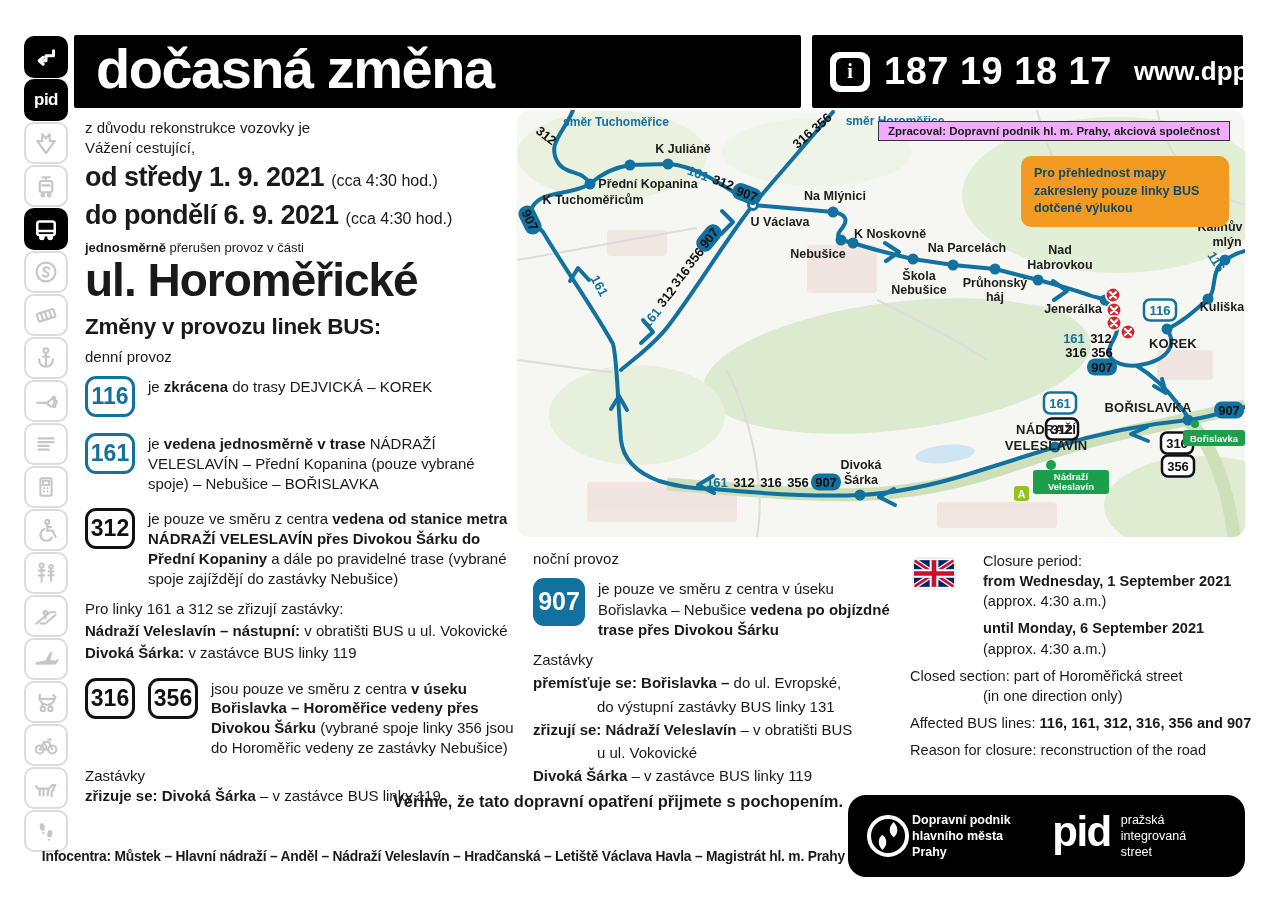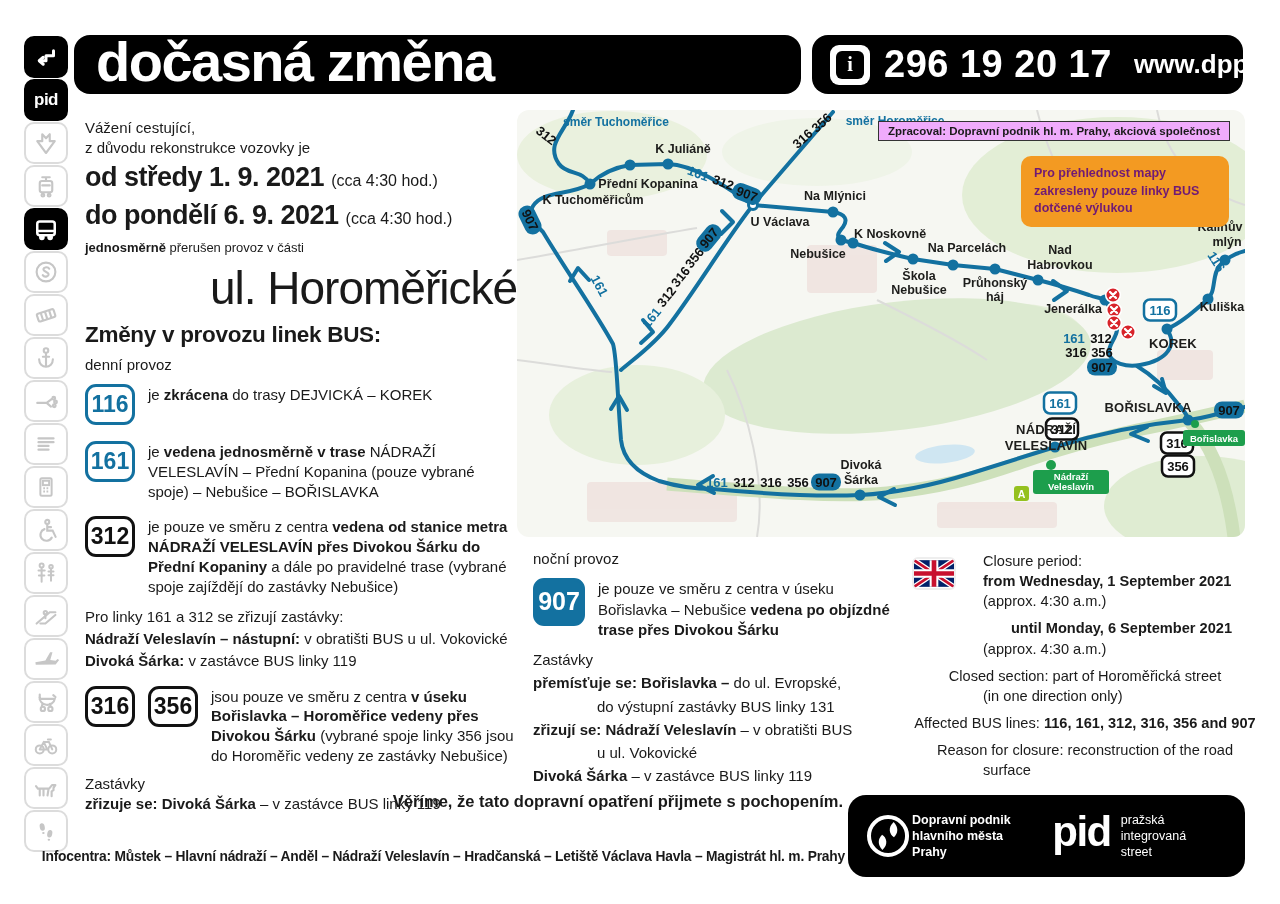--- a/index.html
+++ b/index.html
@@ -14,50 +14,50 @@
 
   
   .sb-col{position:absolute;left:24px;top:36px;display:flex;flex-direction:column;gap:1px;}
   .sb{width:44px;height:42px;border:2px solid var(--gray-border);border-radius:10px;background:#fff;
       color:var(--gray-icon);display:flex;align-items:center;justify-content:center;}
   .sb svg{width:30px;height:30px;}
   .sb.active{background:#000;border-color:#000;color:#fff;}
   .sb .pidtxt{font-size:17px;font-weight:800;letter-spacing:-0.5px;}
 
   
-  .banner{position:absolute;top:35px;height:59px;background:#000;border-radius:16px;display:flex;align-items:center;color:#fff;}
+  .banner{position:absolute;top:35px;height:73px;background:#000;border-radius:2px;display:flex;align-items:center;color:#fff;}
   .title-banner{left:74px;width:727px;padding-left:22px;}
   .title-banner .t{font-size:56px;font-weight:800;letter-spacing:-1.5px;line-height:1;padding-bottom:6px;}
   .phone-banner{left:812px;width:431px;padding-left:18px;gap:14px;}
   .info-chip{width:40px;height:40px;background:#fff;border-radius:9px;display:flex;align-items:center;justify-content:center;flex:none;}
   .info-dot{width:28px;height:28px;background:#000;border-radius:6px;color:#fff;display:flex;align-items:center;justify-content:center;
             font-size:20px;font-weight:800;font-family:"Liberation Serif",serif;}
   .phone-number{font-size:38px;font-weight:800;letter-spacing:0.5px;white-space:nowrap;}
   .phone-site{font-size:26px;font-weight:700;margin-left:8px;white-space:nowrap;}
 
   
   .map{position:absolute;left:517px;top:110px;width:728px;height:427px;background:#f6f7f2;border-radius:12px;overflow:hidden;}
   .map svg.mapsvg{position:absolute;inset:0;}
   .credit{position:absolute;top:11px;right:15px;background:#f0abfc;border:1.5px solid #333;padding:3px 9px;
           font-size:11.5px;font-weight:700;z-index:3;white-space:nowrap;}
-  .mapnote{position:absolute;top:46px;right:16px;width:208px;background:var(--orange);color:#701a75;font-weight:700;
+  .mapnote{position:absolute;top:46px;right:16px;width:208px;background:var(--orange);color:#0c4a6e;font-weight:700;
            font-size:12.5px;line-height:1.4;padding:9px 13px;border-radius:10px;z-index:3;}
   .ml{font-size:12.5px;font-weight:700;fill:#1d1d1b;text-anchor:middle;}
   .mu{font-size:13px;font-weight:700;fill:#1d1d1b;text-anchor:middle;letter-spacing:0.2px;}
   .rn{font-size:13px;font-weight:700;fill:#111;text-anchor:middle;}
   .tl{fill:var(--teal);}
   .dir{font-size:12px;font-weight:700;fill:var(--teal);text-anchor:middle;}
   .gbx{font-size:9.5px;font-weight:700;fill:#fff;text-anchor:middle;}
 
   
   .col-left{position:absolute;left:85px;top:118px;width:432px;font-size:15px;line-height:1.33;}
   .date{font-size:27px;font-weight:800;letter-spacing:-0.5px;margin-top:2px;white-space:nowrap;}
   .cca{font-size:16px;font-weight:400;letter-spacing:0;margin-top:48px;}
   .scope{font-size:13px;margin-top:5px;}
-  .street{font-size:46px;font-weight:400;letter-spacing:-1px;line-height:1.05;margin:8px 0 8px;text-align:right;}
+  .street{font-size:46px;font-weight:700;letter-spacing:-1px;line-height:1.05;margin:0 0 8px;}
   .h2{font-size:22.5px;font-weight:800;margin:6px 0 5px;letter-spacing:-0.3px;}
   .svc{margin-top:2px;}
   .busrow{display:flex;gap:13px;margin-top:9px;align-items:flex-start;}
   .badge{flex:none;width:50px;height:41px;border:3.5px solid #111;border-radius:11px;background:#fff;color:#111;
          display:flex;align-items:center;justify-content:center;font-size:23px;font-weight:800;}
   .badge.teal{border-color:var(--teal);color:var(--teal);}
   .badge.fill{background:var(--teal);border-color:var(--teal);color:#fff;}
   .bustext{padding-top:1px;}
   .stopsblock{margin-top:10px;}
   .stopsblock div{margin-top:2px;}
@@ -66,21 +66,21 @@
   .col-night{position:absolute;left:533px;top:549px;width:372px;font-size:15px;line-height:1.35;}
   .col-night .bustext{width:305px;}
   .nlines{margin-top:10px;}
   .nlines div{margin-top:3px;}
   .ind{padding-left:64px;}
 
   .col-en{position:absolute;left:910px;top:551px;width:350px;font-size:14.6px;line-height:1.38;}
   .flagwrap{position:absolute;left:2px;top:6px;width:44px;height:33px;border:2px solid #eee;border-radius:6px;overflow:hidden;background:#fff;}
   .flagwrap svg{display:block;width:100%;height:100%;}
   .en-ind{padding-left:73px;}
-  .en-gap{margin-top:7px;text-align:center;}
+  .en-gap{margin-top:7px;}
 
   
   .thanks{position:absolute;right:437px;top:792px;font-size:16.5px;font-weight:700;white-space:nowrap;}
   .infocentra{position:absolute;left:40px;top:849px;width:805px;text-align:right;font-size:13.8px;font-weight:700;
               letter-spacing:-0.2px;white-space:nowrap;}
   .footer-black{position:absolute;left:848px;top:795px;width:397px;height:82px;background:#000;border-radius:18px;
                 color:#fff;display:flex;align-items:center;padding:0 16px;}
   .dpp-name{font-size:12.5px;font-weight:600;line-height:1.3;}
   .pid-big{font-size:42px;font-weight:800;letter-spacing:-1.5px;margin-left:16px;line-height:1;padding-bottom:8px;}
   .pid-name{font-size:12.5px;font-weight:500;line-height:1.3;margin-left:10px;}
@@ -220,21 +220,21 @@
   </div>
 
   <div class="banner title-banner">
     <div class="t">dočasná změna</div>
   </div>
 
   <div class="banner phone-banner">
     <div class="info-chip">
       <div class="info-dot">i</div>
     </div>
-    <div class="phone-number">296 19 20 17</div>
+    <div class="phone-number">187 19 18 17</div>
     <div class="phone-site">www.dpp.cz</div>
   </div>
 
   <div class="map">
     <div class="credit">Zpracoval: Dopravní podnik hl. m. Prahy, akciová společnost</div>
     <div class="mapnote">Pro přehlednost mapy zakresleny pouze linky BUS dotčené výlukou</div>
 
     <svg class="mapsvg" viewBox="0 0 728 427">
 
       <g>
@@ -447,22 +447,22 @@
         <text class="gbx" x="554" y="380">Veleslavín</text>
         <rect x="497" y="376" width="15" height="15" rx="3" fill="#95c11f"></rect>
         <text x="504.5" y="387.5" font-size="10.5" font-weight="700" fill="#fff" text-anchor="middle">A</text>
         <rect x="666" y="320" width="62" height="16" rx="3" fill="#1d9e4c"></rect>
         <text class="gbx" x="697" y="331.5" font-size="10">Bořislavka</text>
       </g>
     </svg>
   </div>
 
   <div class="col-left">
+    <div>z důvodu rekonstrukce vozovky je</div>
     <div>Vážení cestující,</div>
-    <div>z důvodu rekonstrukce vozovky je</div>
     <div class="date">
       <span>od středy 1. 9. 2021</span>
       <span class="cca">(cca 4:30 hod.)</span>
     </div>
     <div class="date">
       <span>do pondělí 6. 9. 2021</span>
       <span class="cca">(cca 4:30 hod.)</span>
     </div>
     <div class="scope"><b>jednosměrně</b><span> přerušen provoz v části</span></div>
     <h1 class="street">ul. Horoměřické</h1>
@@ -525,21 +525,20 @@
     </div>
     <div class="en-ind">Closure period:</div>
     <div class="en-ind"><b>from Wednesday, 1 September 2021</b></div>
     <div class="en-ind">(approx. 4:30 a.m.)</div>
     <div class="en-ind en-gap"><b>until Monday, 6 September 2021</b></div>
     <div class="en-ind">(approx. 4:30 a.m.)</div>
     <div class="en-gap">Closed section: part of Horoměřická street</div>
     <div class="en-ind">(in one direction only)</div>
     <div class="en-gap"><span>Affected BUS lines: </span><b>116, 161, 312, 316, 356 and 907</b></div>
     <div class="en-gap">Reason for closure: reconstruction of the road</div>
-    <div class="en-ind">surface</div>
   </div>
 
   <div class="thanks">Věříme, že tato dopravní opatření přijmete s pochopením.</div>
   <div class="infocentra">Infocentra: Můstek – Hlavní nádraží – Anděl – Nádraží Veleslavín – Hradčanská – Letiště Václava Havla – Magistrát hl. m. Prahy</div>
 
   <div class="footer-black">
     <svg width="50" height="50" viewBox="0 0 48 48">
       <circle cx="24" cy="24" r="19" stroke="#fff" stroke-width="4" fill="none"></circle>
       <g transform="rotate(22 24 24)" fill="#fff">
         <path d="M24 9c6.5 3 8.5 8.5 6 14-5.5-1-9.5-6.5-6-14z"></path>

